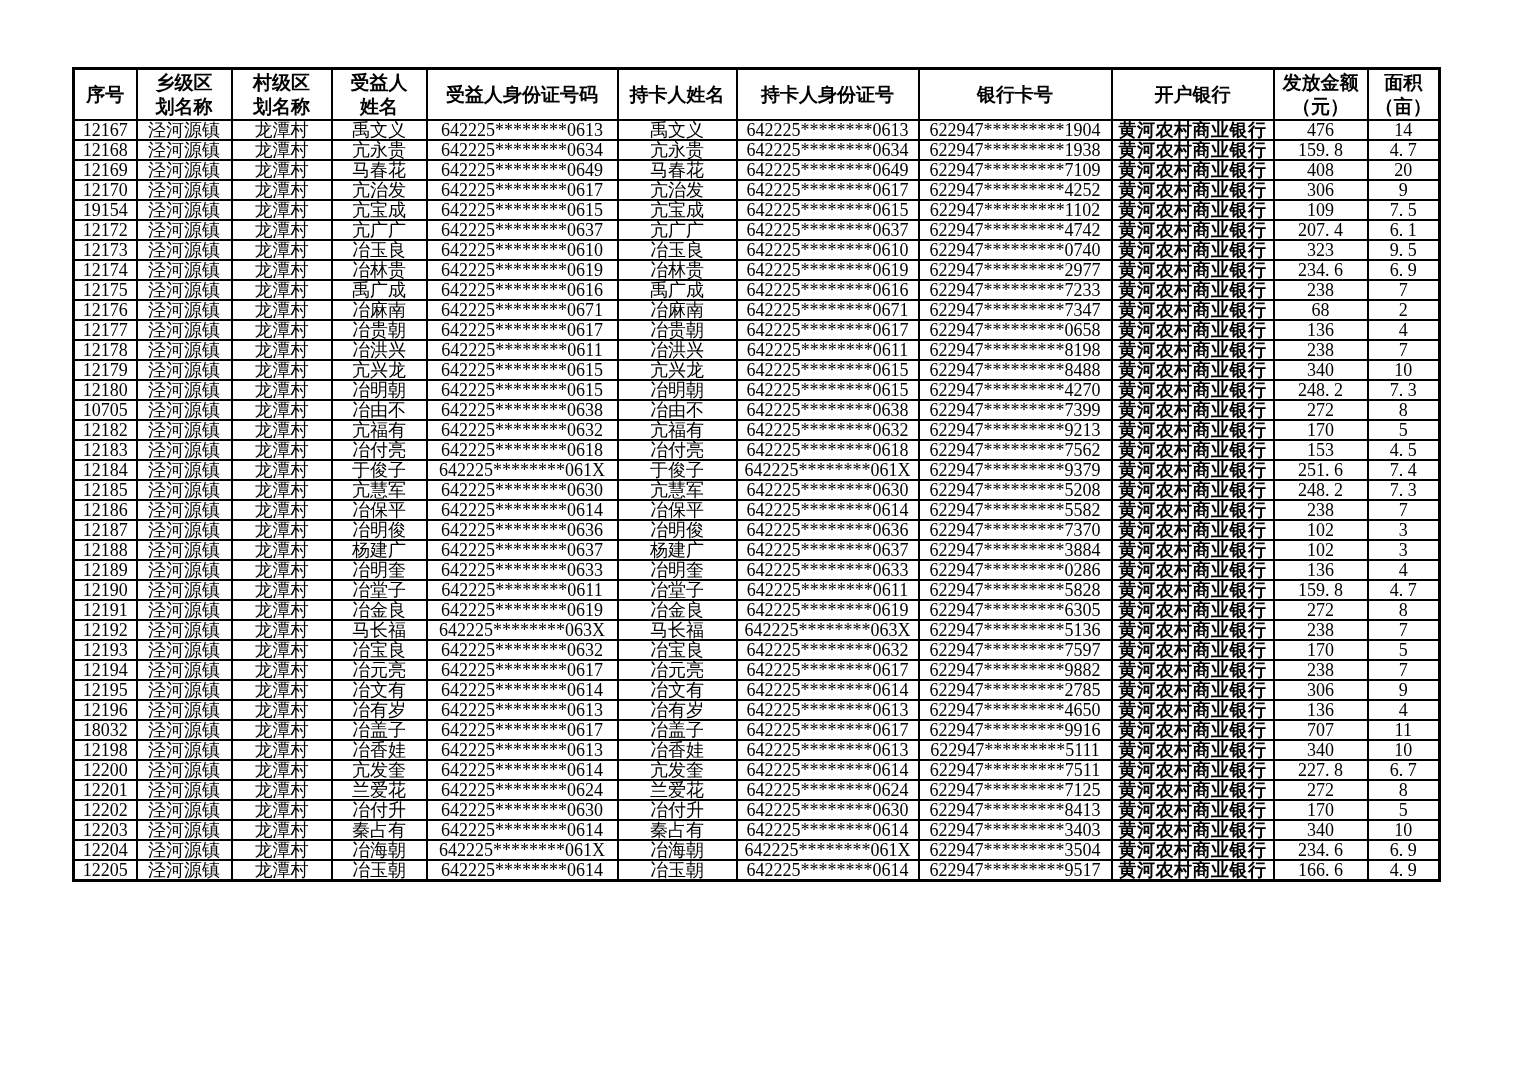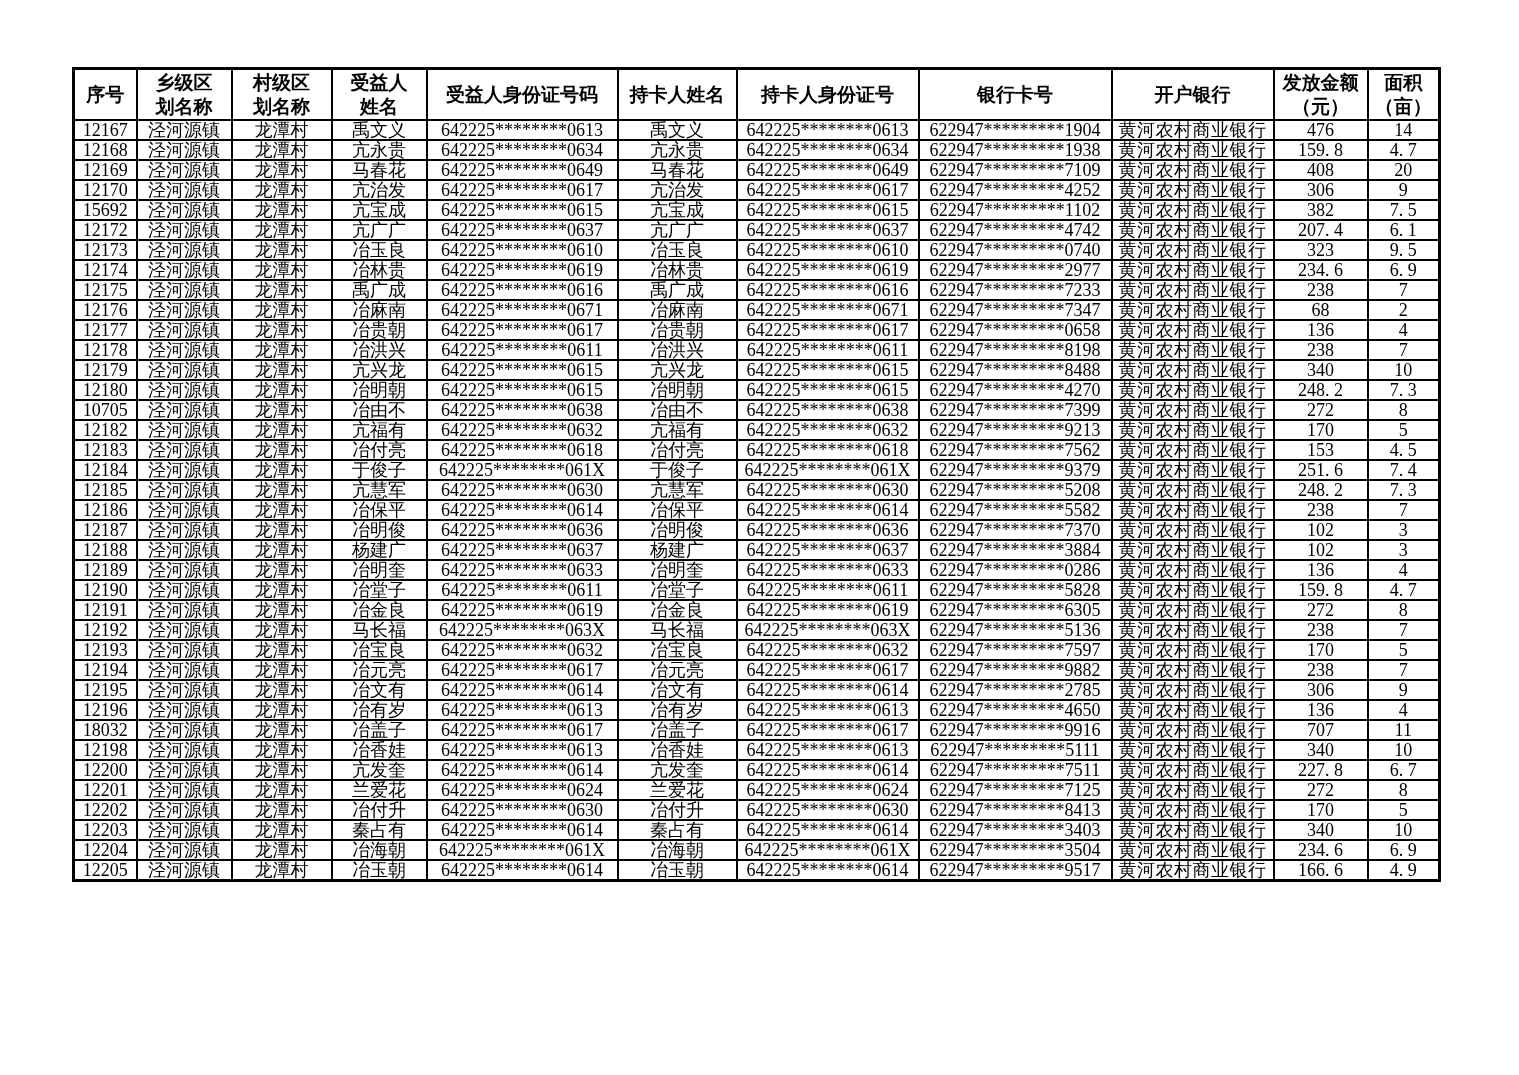--- a/index.html
+++ b/index.html
@@ -40,20 +40,21 @@
   .subsidy tbody tr {
     height: 18px;
   }
   .subsidy tbody td {
     font-size: 18px;
     line-height: 1;
   }
   .subsidy tbody td.col-bank {
     font-size: 18px;
     letter-spacing: 0.5px;
+    font-weight: bold;
   }
   .subsidy tbody td.col-beneficiary-id,
   .subsidy tbody td.col-cardholder-id,
   .subsidy tbody td.col-bank-card-number {
     font-size: 18px;
   }
 </style>
 </head>
 <body>
 
@@ -160,30 +161,30 @@
         <td class="col-beneficiary-name">亢治发</td>
         <td class="col-beneficiary-id">642225********0617</td>
         <td class="col-cardholder-name">亢治发</td>
         <td class="col-cardholder-id">642225********0617</td>
         <td class="col-bank-card-number">622947*********4252</td>
         <td class="col-bank">黄河农村商业银行</td>
         <td class="col-amount">306</td>
         <td class="col-area">9</td>
       </tr>
       <tr>
-        <td class="col-serial">15692</td>
+        <td class="col-serial">19154</td>
         <td class="col-township">泾河源镇</td>
         <td class="col-village">龙潭村</td>
         <td class="col-beneficiary-name">亢宝成</td>
         <td class="col-beneficiary-id">642225********0615</td>
         <td class="col-cardholder-name">亢宝成</td>
         <td class="col-cardholder-id">642225********0615</td>
         <td class="col-bank-card-number">622947*********1102</td>
         <td class="col-bank">黄河农村商业银行</td>
-        <td class="col-amount">382</td>
+        <td class="col-amount">109</td>
         <td class="col-area">7. 5</td>
       </tr>
       <tr>
         <td class="col-serial">12172</td>
         <td class="col-township">泾河源镇</td>
         <td class="col-village">龙潭村</td>
         <td class="col-beneficiary-name">亢广广</td>
         <td class="col-beneficiary-id">642225********0637</td>
         <td class="col-cardholder-name">亢广广</td>
         <td class="col-cardholder-id">642225********0637</td>

